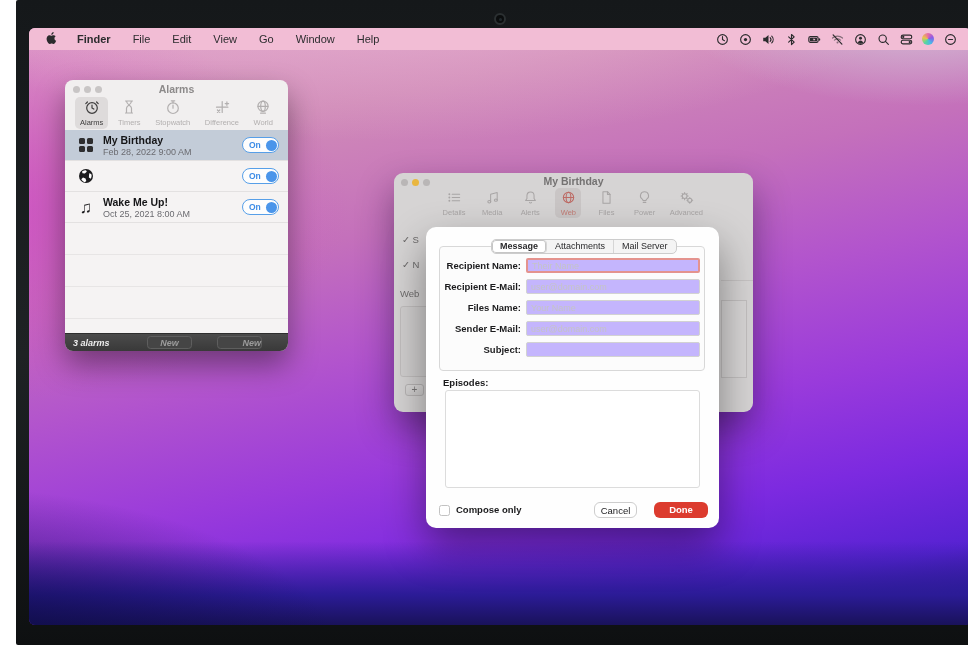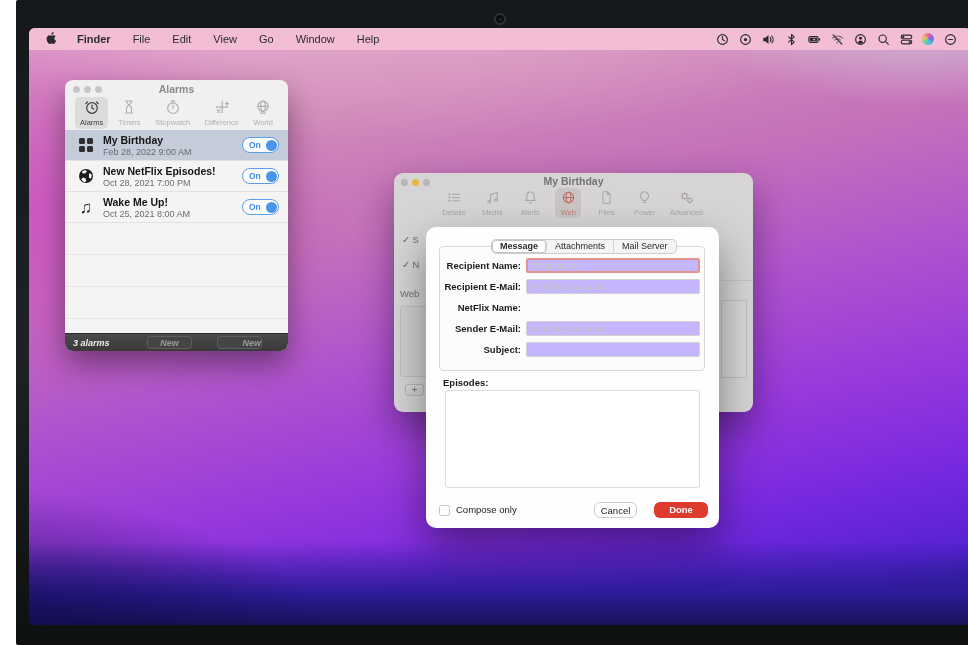--- a/index.html
+++ b/index.html
@@ -102,21 +102,21 @@
   .f-row { position:absolute; left:0; width:100%; height:15px; }
   .f-label { position:absolute; left:0; width:95px; text-align:right; font-size:9.5px; font-weight:bold; color:#1b1b1d; line-height:15px; }
   .f-input { position:absolute; left:100px; width:174px; height:15px; border:1px solid #d2d2d2; border-radius:2px;
     background:#c4b5fd; font-size:9px; padding:0 4px; color:#333; font-family:"Liberation Sans",sans-serif; }
   .f-input::placeholder { color:#c4c4c6; }
   .f-input.error { border:2px solid #e4938e; }
   .msg-label { position:absolute; left:17px; top:150px; font-size:9.5px; font-weight:bold; color:#1b1b1d; }
   .msg-area { position:absolute; left:19px; top:163px; width:255px; height:98px; border:1px solid #dcdcdc; border-radius:3px;
     background:#fff; resize:none; font-family:"Liberation Sans",sans-serif; font-size:10px; padding:3px; }
   .chk { position:absolute; left:13px; top:278px; width:11px; height:11px; border:1px solid #c2c2c2; border-radius:2.5px; background:#fff; }
-  .chk-label { position:absolute; left:30px; top:277px; font-size:9.5px; color:#1b1b1d; }
+  .chk-label { position:absolute; left:30px; top:277px; font-size:9.5px; color:#1b1b1d;font-weight:bold; }
   .btn { position:absolute; top:275px; height:16px; border-radius:6px; font-size:9.5px; text-align:center; line-height:16px; }
   .btn.cancel { left:168px; width:43px; background:#fff; border:1px solid #cdcdcd; color:#1b1b1d; }
   .btn.done { left:228px; width:54px; background:#dc3b2e; color:#fff; font-weight:bold; }
 </style>
 </head>
 <body>
 
 <div class="bezel">
   <div class="camera"></div>
 
@@ -295,24 +295,20 @@
         </div>
         <div class="alarm-row">
           <span class="al-icon">
             <svg width="16" height="16" viewBox="0 0 16 16">
                 <circle cx="8" cy="8" r="7" fill="#1c1c1e"></circle>
                 <path d="M4 3.5c1.2-.8 2.6-1.2 4-1.2l.8 1.5-2 1.8-2.3-.3z" fill="#fff"></path>
                 <path d="M11.5 5l2 1.5c.3 1.5 0 3-.8 4.2l-1.8-1.2.1-2.5z" fill="#fff"></path>
                 <path d="M5 9.5l2.5 1 .8 2.5-1.5 1.2c-1.5-.5-2.8-1.6-3.5-3z" fill="#fff"></path>
               </svg>
           </span>
-          <span class="al-text">
-            <span class="al-title">New NetFlix Episodes!</span>
-            <span class="al-date">Oct 28, 2021 7:00 PM</span>
-          </span>
           <span class="toggle">
             <span class="toggle-label">On</span>
             <span class="toggle-knob"></span>
           </span>
         </div>
         <div class="alarm-row">
           <span class="al-icon">
               <span class="al-note">♫</span>
             </span>
           <span class="al-text">
@@ -414,21 +410,22 @@
       <div class="groupbox"></div>
       <div class="f-row" style="top:31px;">
         <span class="f-label">Recipient Name:</span>
         <input class="f-input error" placeholder="Their Name" style="">
       </div>
       <div class="f-row" style="top:52px;">
         <span class="f-label">Recipient E-Mail:</span>
         <input class="f-input" placeholder="user@domain.com" style="">
       </div>
       <div class="f-row" style="top:73px;">
-        <span class="f-label">NetFlix Name:</span>
+        <span class="f-label">Files Name:</span>
+        <input class="f-input" placeholder="Your Name" style="">
       </div>
       <div class="f-row" style="top:94px;">
         <span class="f-label">Sender E-Mail:</span>
         <input class="f-input" placeholder="user@domain.com" style="">
       </div>
       <div class="f-row" style="top:115px;">
         <span class="f-label">Subject:</span>
         <input class="f-input" placeholder="" style="">
       </div>
       <div class="msg-label">Episodes:</div>

